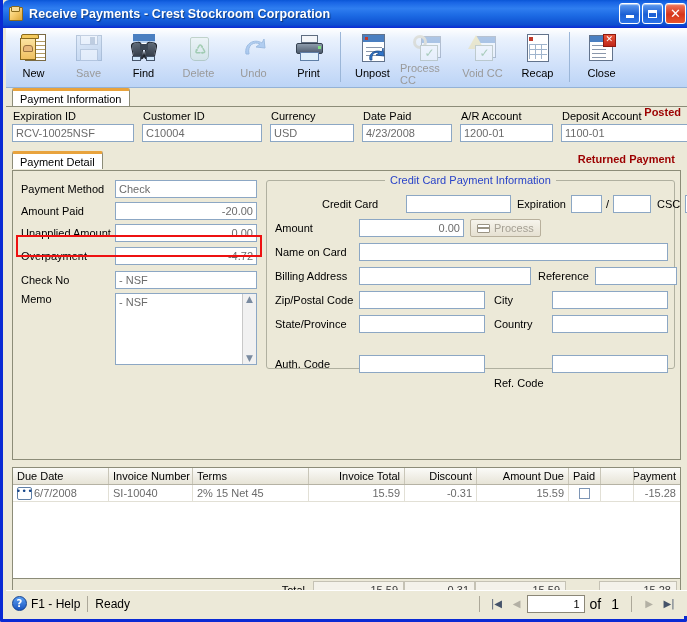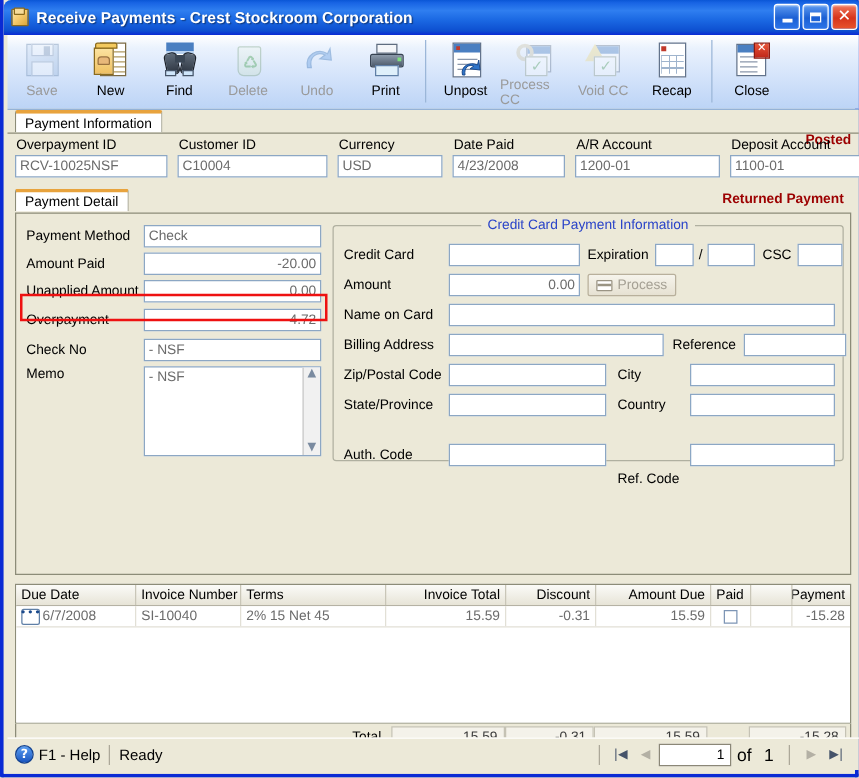--- a/index.html
+++ b/index.html
@@ -374,46 +374,46 @@
           <div class="wb-max"></div>
         </div>
       <div class="win-btn red">
           <span class="wb-close">✕</span>
         </div>
     </div>
   </div>
 
   <div id="toolbar">
 
-    <div class="tbtn disabled">
-      <div class="ico ic-save">
-        <div class="fl"></div>
-          <div class="sh"></div>
-          <div class="sl"></div>
-          <div class="lb"></div>
-      </div>
-      <div class="lbl">Save</div>
-    </div>
-
     <div class="tbtn">
       <div class="ico ic-new">
         <div class="pg">
             <i style="top:6px"></i>
             <i style="top:10px"></i>
             <i style="top:14px"></i>
             <i style="top:18px"></i>
             <i style="top:22px"></i>
           </div>
         <div class="fold"></div>
           <div class="tab"></div>
           <div class="hand"></div>
       </div>
       <div class="lbl">New</div>
     </div>
 
+    <div class="tbtn disabled">
+      <div class="ico ic-save">
+        <div class="fl"></div>
+          <div class="sh"></div>
+          <div class="sl"></div>
+          <div class="lb"></div>
+      </div>
+      <div class="lbl">Save</div>
+    </div>
+
     <div class="tbtn">
       <div class="ico ic-find">
         <div class="blue-hdr" style="left:5px;top:2px;width:22px;height:7px;"></div>
         <div class="blue-rows" style="left:5px;top:9px;width:22px;height:9px;"></div>
         <div class="bl"></div>
           <div class="br"></div>
           <div class="bridge"></div>
         <div class="lens l"></div>
           <div class="lens r"></div>
       </div>
@@ -515,36 +515,36 @@
     <div class="tabstrip" style="height:19px;">
       <div class="tab" style="left:6px;">
         <span>Payment Information</span>
       </div>
       <div id="posted-label">Posted</div>
       <div class="tab-line"></div>
     </div>
 
     <div id="hdr-fields">
       <div class="hf" style="width:122px;">
-        <span class="hlbl">Overpayment ID</span>
+        <span class="hlbl">Expiration ID</span>
         <input type="text" readonly="" value="RCV-10025NSF" style="">
       </div>
       <div class="hf" style="width:120px;">
         <span class="hlbl">Customer ID</span>
         <input type="text" readonly="" value="C10004" style="">
       </div>
       <div class="hf" style="width:84px;">
         <span class="hlbl">Currency</span>
         <input type="text" readonly="" value="USD" style="">
       </div>
       <div class="hf" style="width:90px;">
         <span class="hlbl">Date Paid</span>
         <input type="text" readonly="" value="4/23/2008" style="">
       </div>
-      <div class="hf" style="width:116px;">
+      <div class="hf" style="width:93px;">
         <span class="hlbl">A/R Account</span>
         <input type="text" readonly="" value="1200-01" style="">
       </div>
       <div class="hf" style="width:127px;margin-right:0;">
         <span class="hlbl">Deposit Account</span>
         <input type="text" readonly="" value="1100-01" style="">
       </div>
     </div>
 
     <div class="tabstrip" style="position:absolute;left:6px;top:63px;width:669px;height:19px;">
@@ -594,21 +594,21 @@
           </div>
         </div>
       </div>
 
       <div id="overpay-hl" style="left:3px; top:64px; width:246px; height:22px;"></div>
 
       <div id="cc-group" style="left:253px; top:9px; width:409px; height:189px;">
         <div id="cc-title">Credit Card Payment Information</div>
 
         <div class="ccrow" style="left:8px; top:14px;">
-          <span class="cclabel" style="width:84px;">Credit Card</span>
+          <span class="cclabel" style="width:84px;margin-left:47px;">Credit Card</span>
           <div class="finput" style="width:105px;"></div>
           <span class="cclabel" style="margin-left:6px;">Expiration</span>
           <div class="finput" style="width:31px;margin-left:5px;"></div>
           <span class="cclabel" style="margin:0 4px;">/</span>
           <div class="finput" style="width:38px;"></div>
           <span class="cclabel" style="margin-left:6px;">CSC</span>
           <div class="finput" style="width:36px;margin-left:5px;"></div>
         </div>
 
         <div class="ccrow" style="left:8px; top:38px;">

